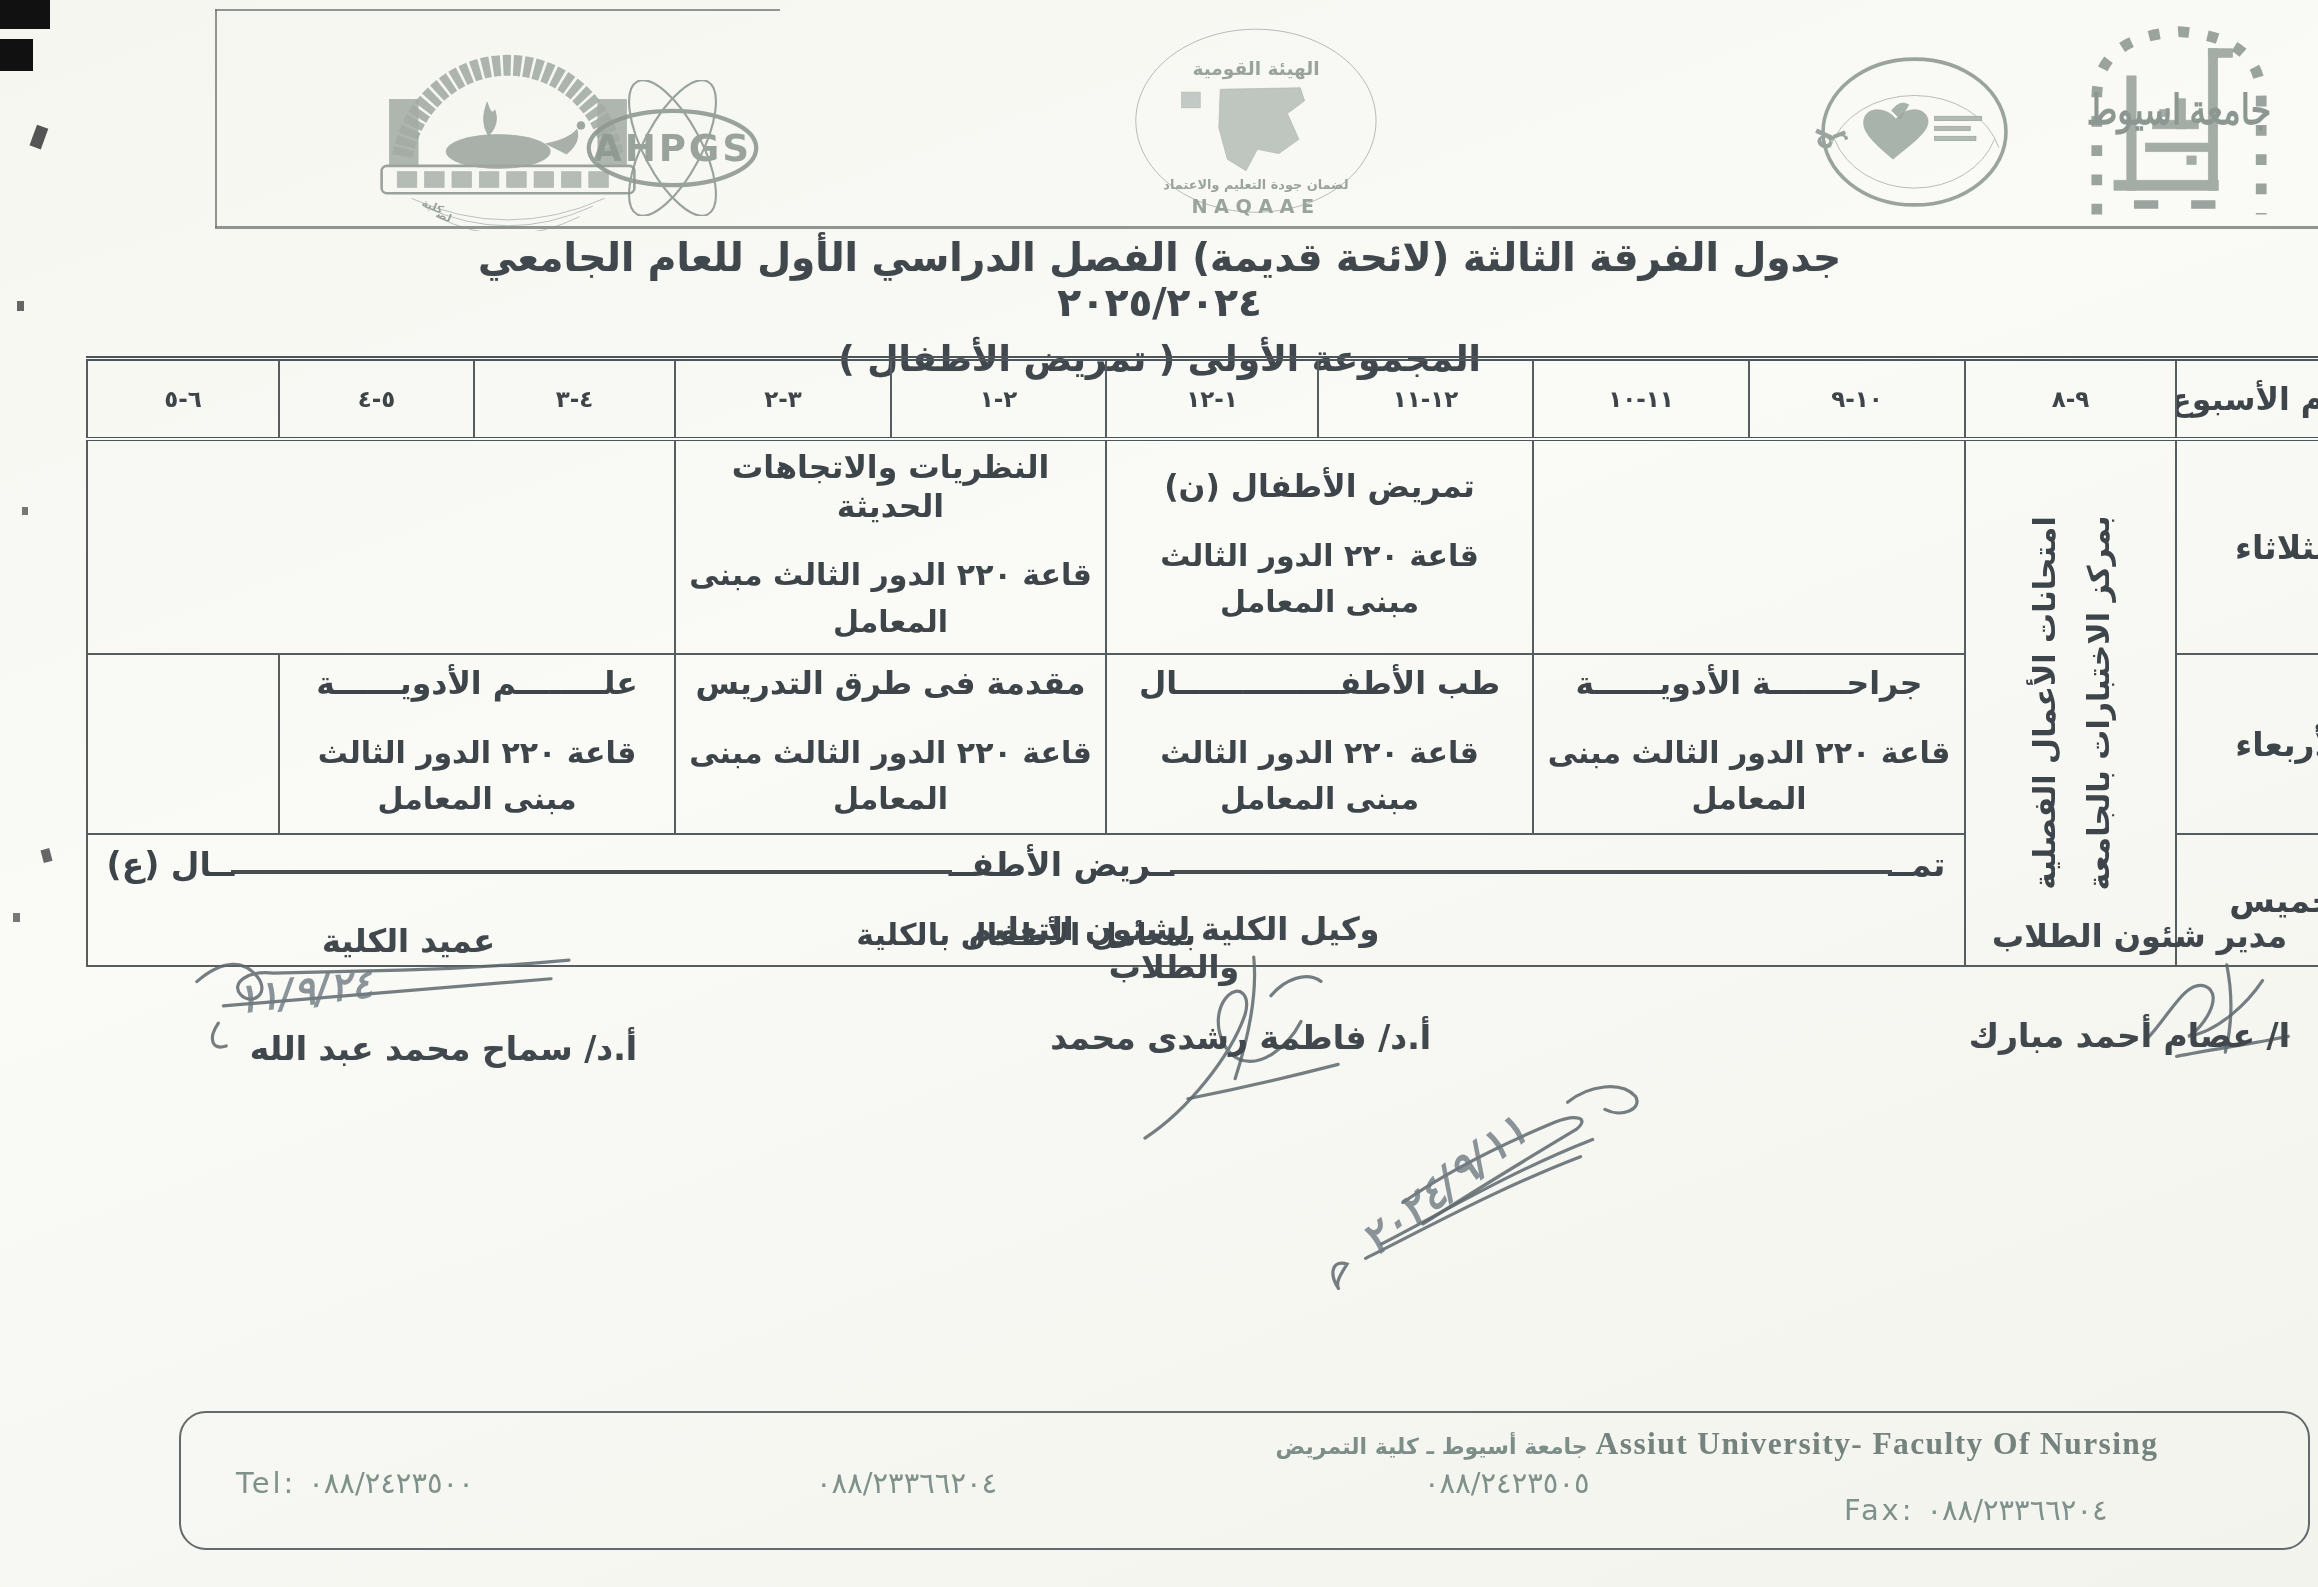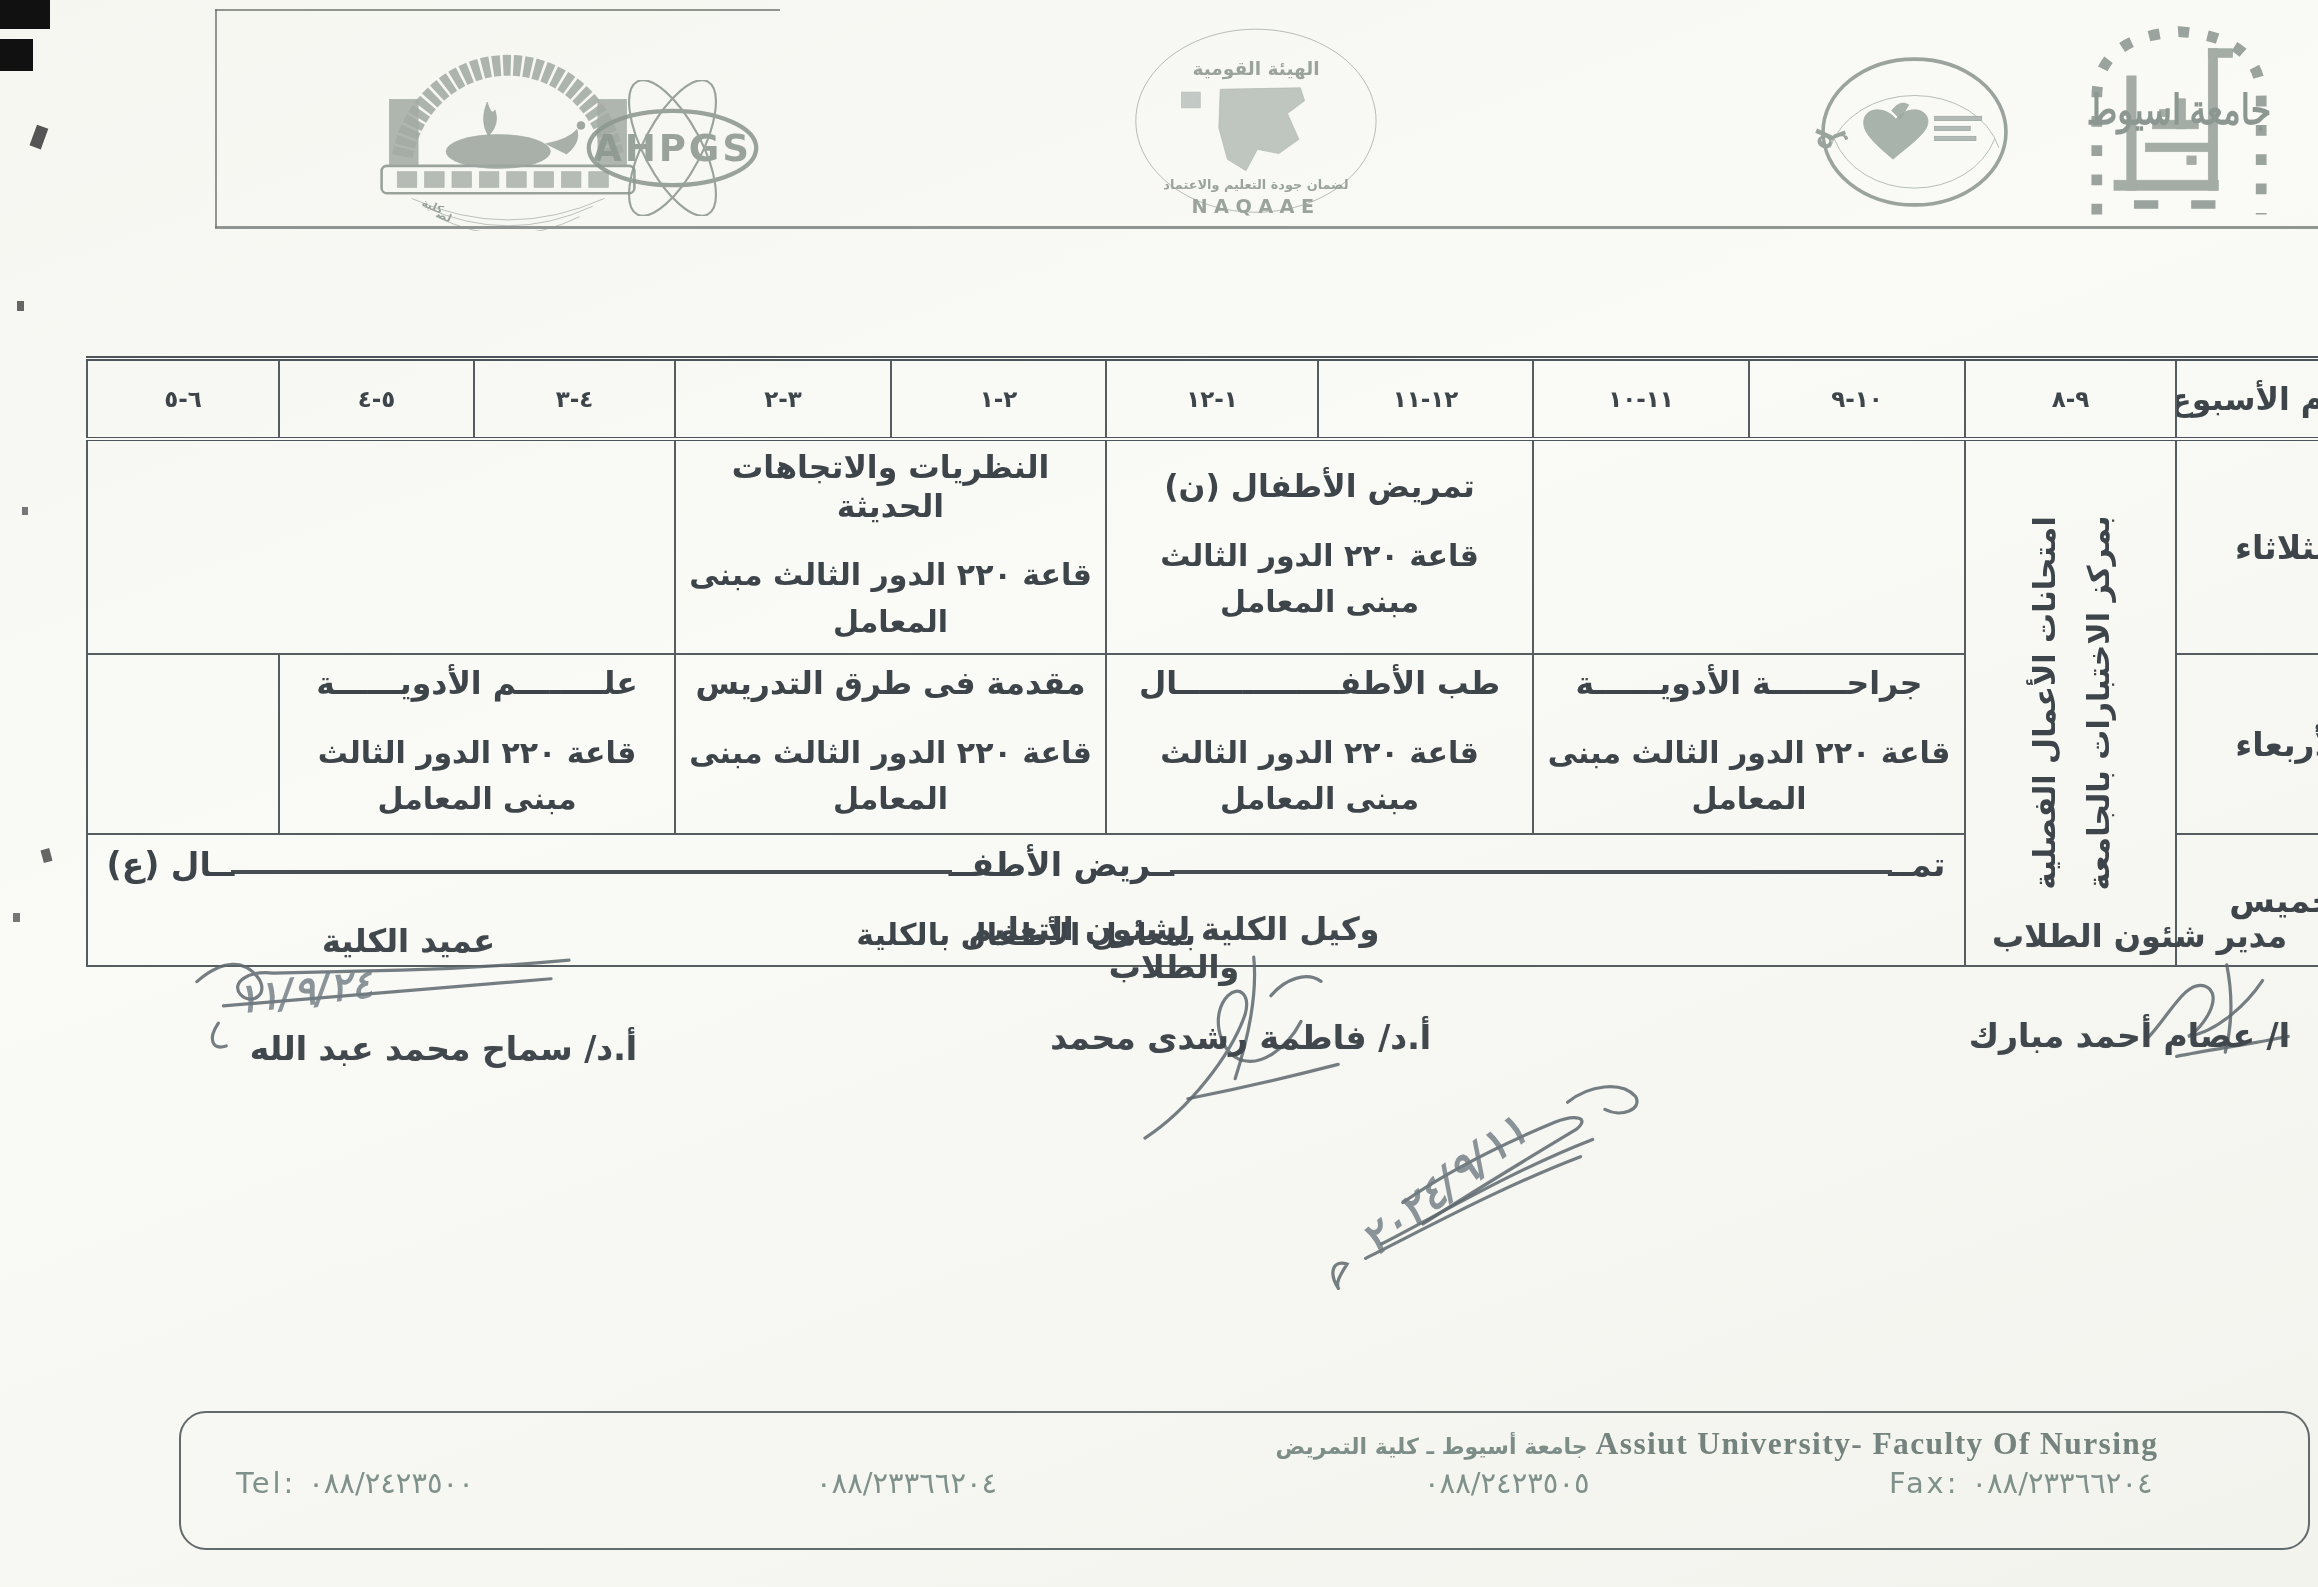--- a/index.html
+++ b/index.html
@@ -166,20 +166,24 @@
         <rect x="152" y="120" width="12" height="42"></rect>
         <rect x="108" y="182" width="100" height="12"></rect>
         <rect x="64" y="234" width="146" height="14"></rect>
         <rect x="128" y="135" width="10" height="10"></rect>
         <rect x="166" y="200" width="13" height="12"></rect>
       </g>
     </svg>
     <div class="assiut-label" style="position:absolute;left:0;top:77px;width:100%;text-align:center;font-size:33px;">جامعة اسيوط</div>
   </div>
 
+  <div class="title-wrap">
+    <div class="title-l1">جدول الفرقة الثالثة  (لائحة قديمة) الفصل الدراسي الأول للعام الجامعي ٢٠٢٥/٢٠٢٤</div>
+    <div class="title-l2">المجموعة الأولى ( تمريض الأطفال )</div>
+  </div>
 
   <table class="sched">
     <colgroup>
       <col style="width:143px">
         <col style="width:211px">
         <col style="width:216px">
         <col style="width:216px">
       <col style="width:215px">
         <col style="width:212px">
         <col style="width:215px">
@@ -322,19 +326,19 @@
   <div class="telrow" style="left:236px;">
     <span>Tel:</span>
     <span>٠٨٨/٢٤٢٣٥٠٠</span>
   </div>
   <div class="telrow" style="left:816px;">
     <span>٠٨٨/٢٣٣٦٦٢٠٤</span>
   </div>
   <div class="telrow" style="left:1424px;">
     <span>٠٨٨/٢٤٢٣٥٠٥</span>
   </div>
-  <div class="telrow" style="left:1889px;">
+  <div class="telrow" style="left:1844px;margin-top:27px;">
     <span>Fax:</span>
     <span>٠٨٨/٢٣٣٦٦٢٠٤</span>
   </div>
 
 </div>
 
 
 </body></html>

